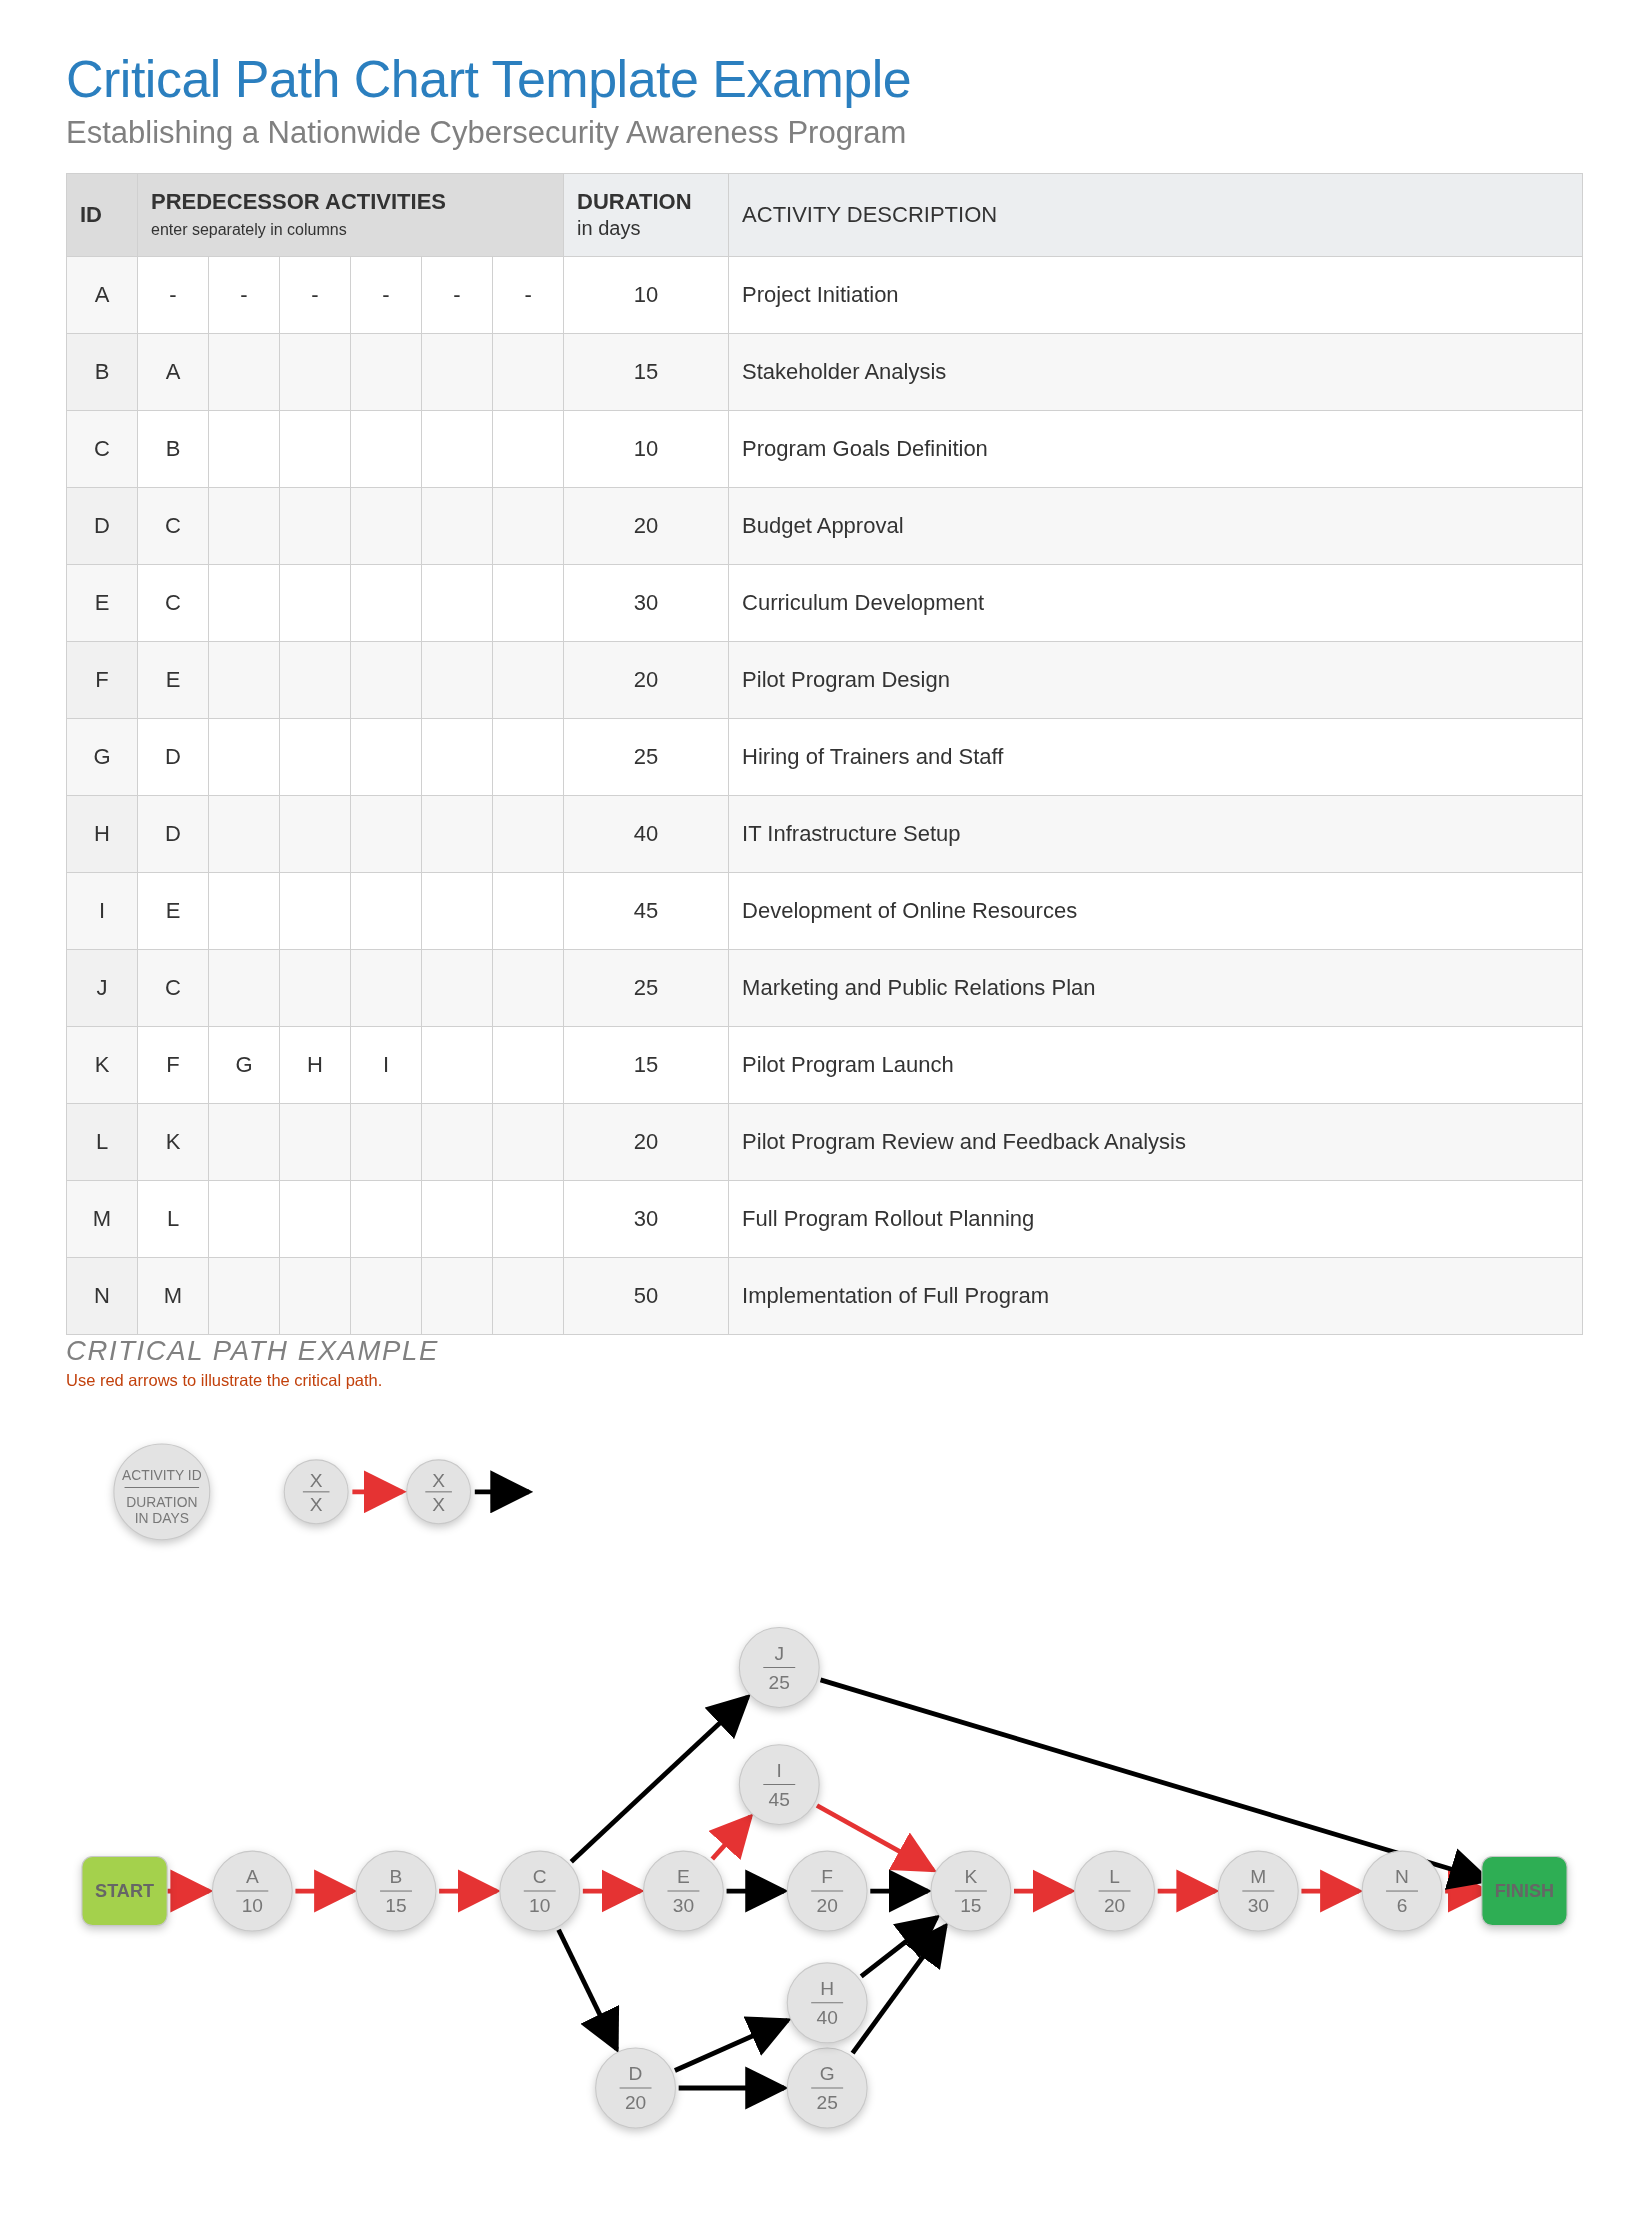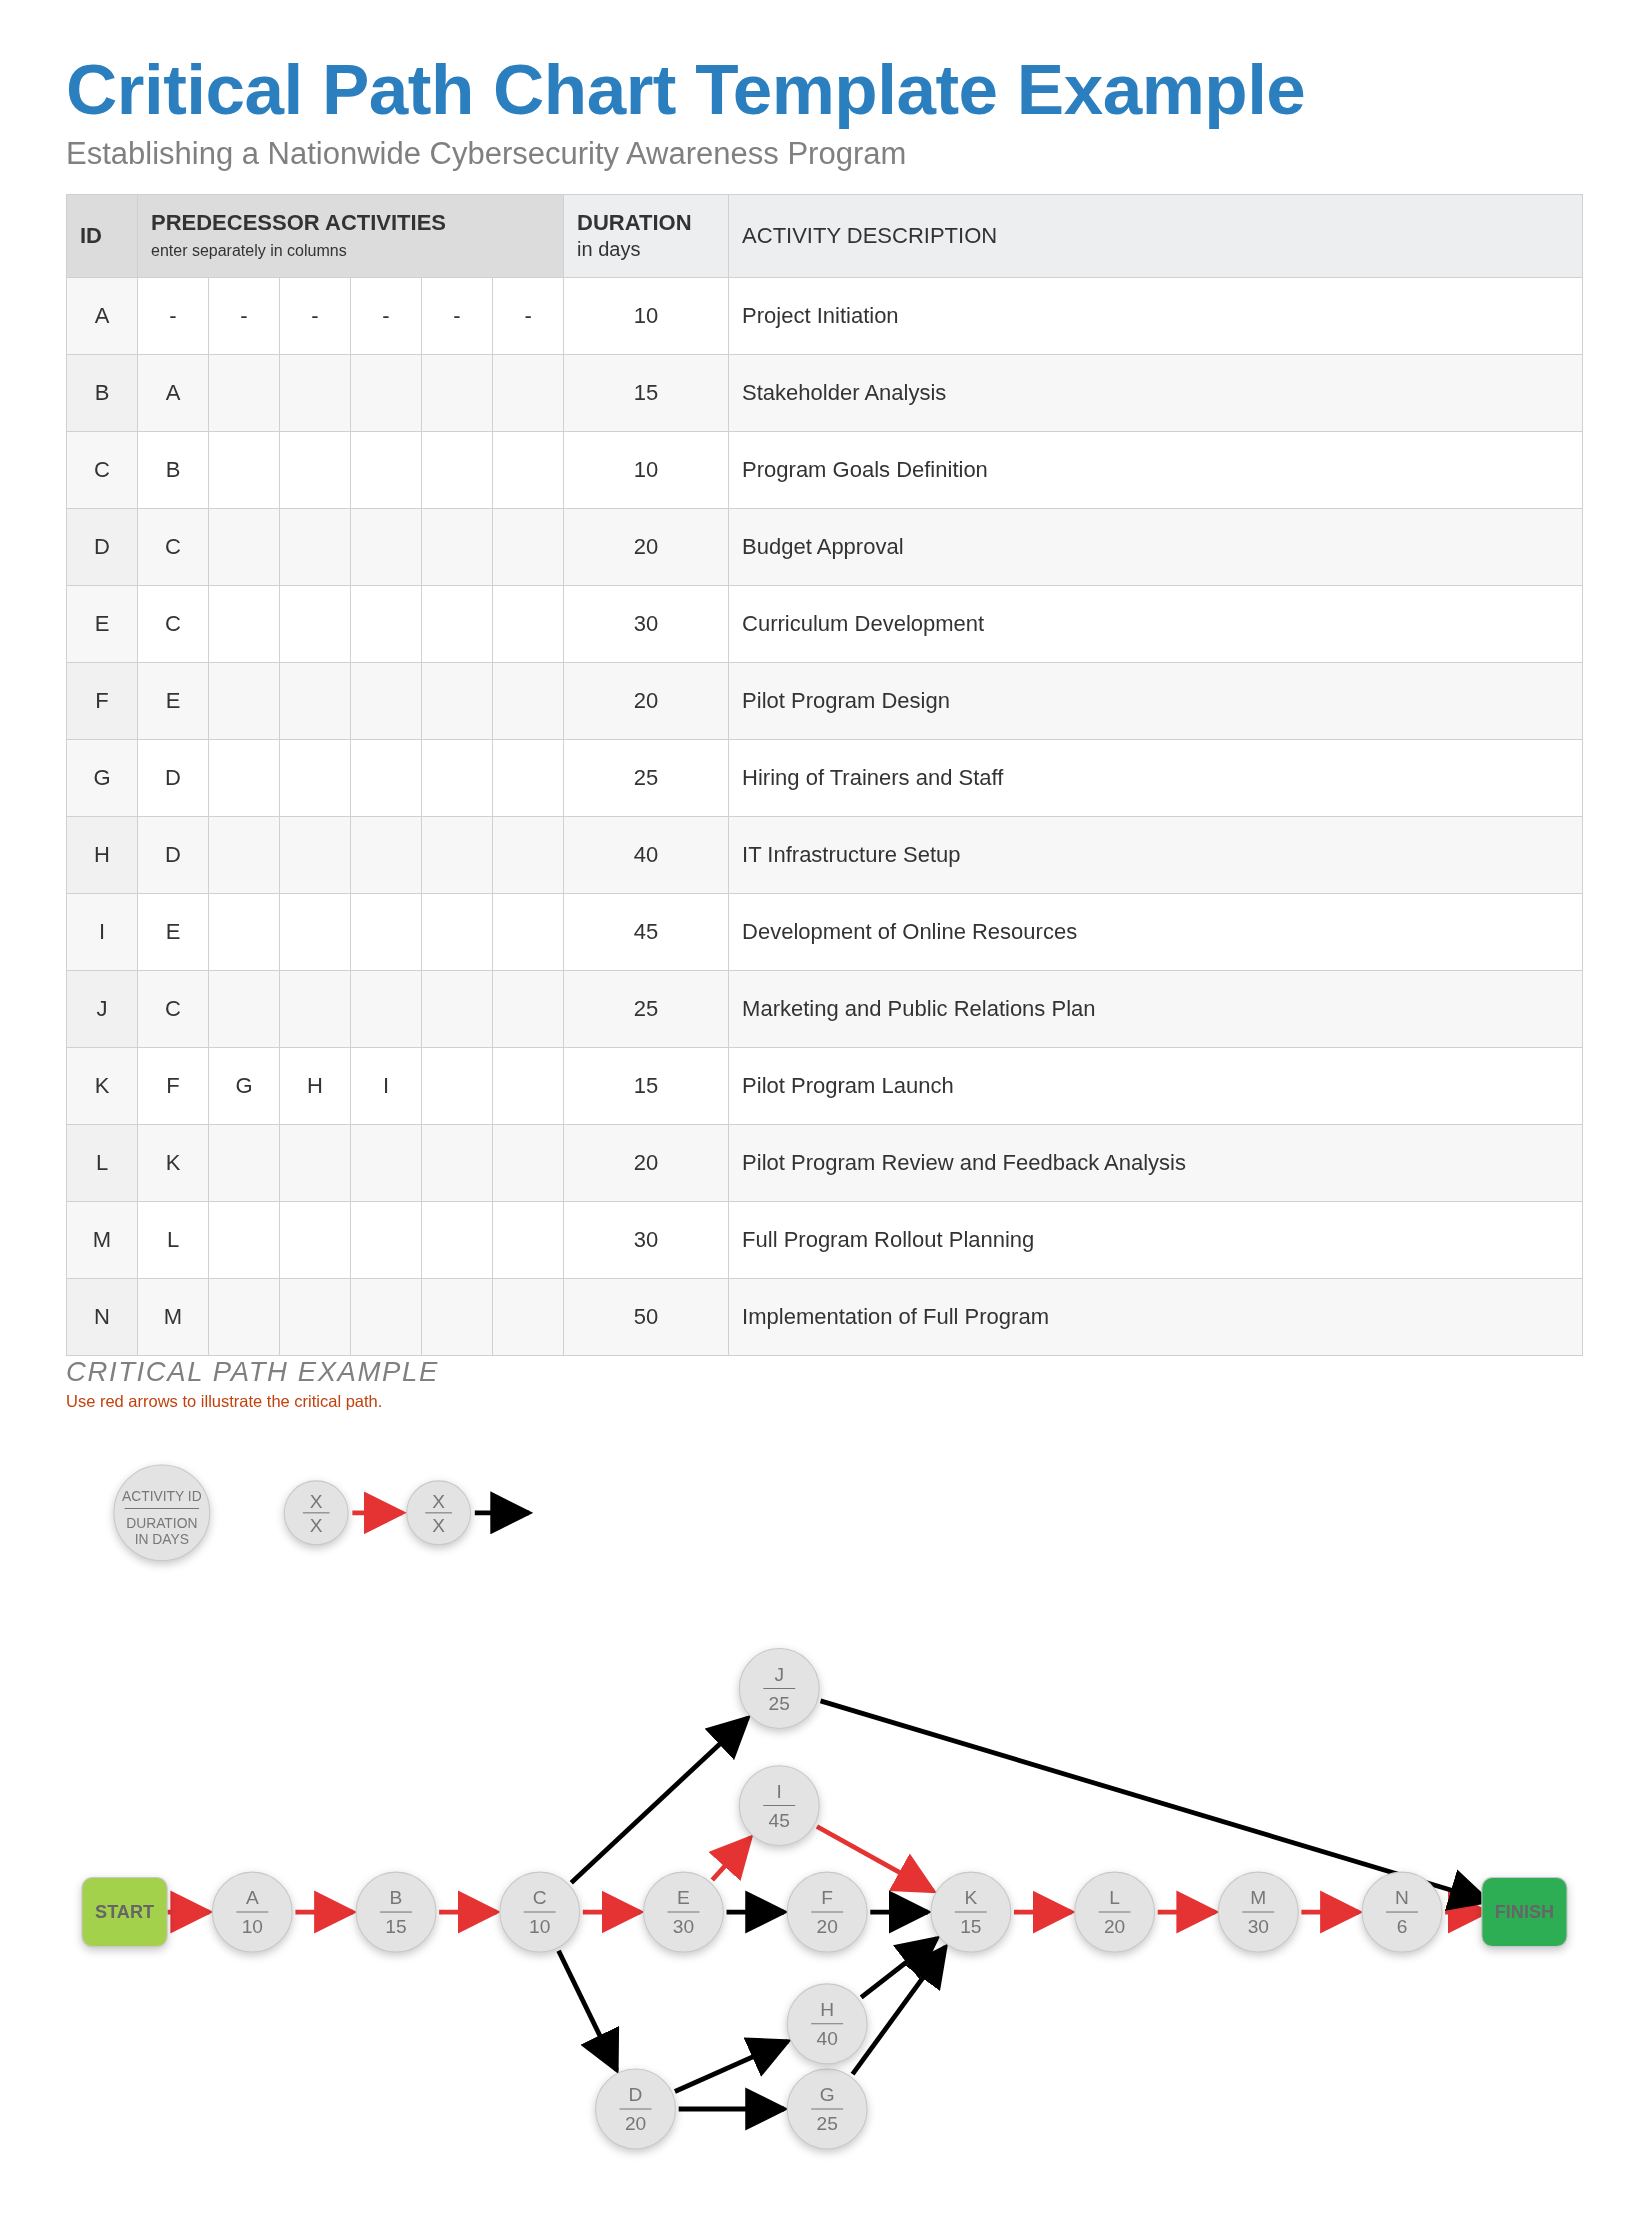--- a/index.html
+++ b/index.html
@@ -18,22 +18,22 @@
   body {
     margin: 0;
     font-family: "Century Gothic", "Avenir", "Futura", sans-serif;
     background: #ffffff;
     width: 1649px;
     padding: 49px 66px 66px 66px;
     color: #333;
   }
   h1.title {
     color: var(--blue);
-    font-size: 71px;
-    font-weight: 700;
+    font-size: 52px;
+    font-weight: 400;
     margin: 0 0 5.5px 0;
     letter-spacing: -0.5px;
   }
   .subtitle {
     color: var(--grey-text);
     font-size: 31px;
     margin: 0 0 22px 0;
     font-weight: 400;
   }
 

